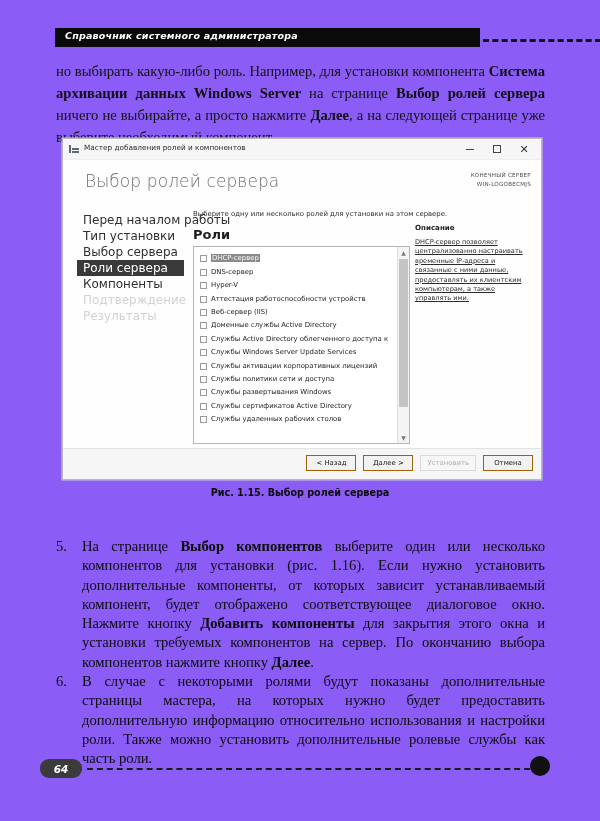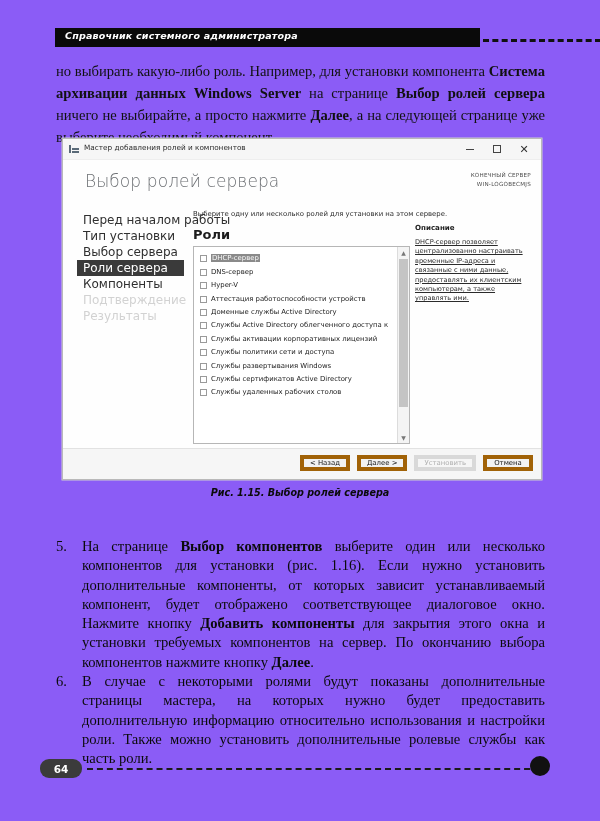--- a/index.html
+++ b/index.html
@@ -340,21 +340,21 @@
   .btn-row {
     position: absolute;
     right: 8px;
     top: 6px;
     display: flex;
     gap: 7px;
   }
   .btn {
     min-width: 50px;
     height: 16px;
-    border: 4px solid #a16207;
+    border: 1px solid #a16207;
     background: #f2f2f2;
     font-size: 6.9px;
     color: #161616;
     display: flex;
     align-items: center;
     justify-content: center;
     padding: 0 6px;
     box-sizing: border-box;
     white-space: nowrap;
   }
@@ -368,21 +368,20 @@
   .caption {
     position: absolute;
     left: 0;
     top: 487px;
     width: 600px;
     text-align: center;
     font-family: "DejaVu Sans", sans-serif;
     font-size: 9.6px;
     font-weight: bold;
     color: #0b0b0b;
-    font-style: italic;
   }
 
   
   .li {
     position: absolute;
     width: 489px;
     left: 56px;
     font-size: 14.6px;
     line-height: 19.3px;
     text-align: justify;
@@ -401,20 +400,21 @@
   #item-5 { top: 537px; }
   #item-6 { top: 672px; }
 
   
   .pagefoot {
     position: absolute;
     left: 0;
     top: 745px;
     width: 600px;
     height: 50px;
+    font-style: italic;
   }
   .page-badge {
     position: absolute;
     left: 40px;
     top: 14px;
     width: 42px;
     height: 19px;
     border-radius: 9px;
     background: #3b3b3b;
     color: #fff;
@@ -513,25 +513,33 @@
             <div class="role-row">
               <span class="cbox"></span>
               <span class="role-text">Hyper-V</span>
             </div>
             <div class="role-row">
               <span class="cbox"></span>
               <span class="role-text">Аттестация работоспособности устройств</span>
             </div>
             <div class="role-row">
               <span class="cbox"></span>
+              <span class="role-text">Веб-сервер (IIS)</span>
+            </div>
+            <div class="role-row">
+              <span class="cbox"></span>
               <span class="role-text">Доменные службы Active Directory</span>
             </div>
             <div class="role-row">
               <span class="cbox"></span>
               <span class="role-text">Службы Active Directory облегченного доступа к</span>
+            </div>
+            <div class="role-row">
+              <span class="cbox"></span>
+              <span class="role-text">Службы Windows Server Update Services</span>
             </div>
             <div class="role-row">
               <span class="cbox"></span>
               <span class="role-text">Службы активации корпоративных лицензий</span>
             </div>
             <div class="role-row">
               <span class="cbox"></span>
               <span class="role-text">Службы политики сети и доступа</span>
             </div>
             <div class="role-row">

